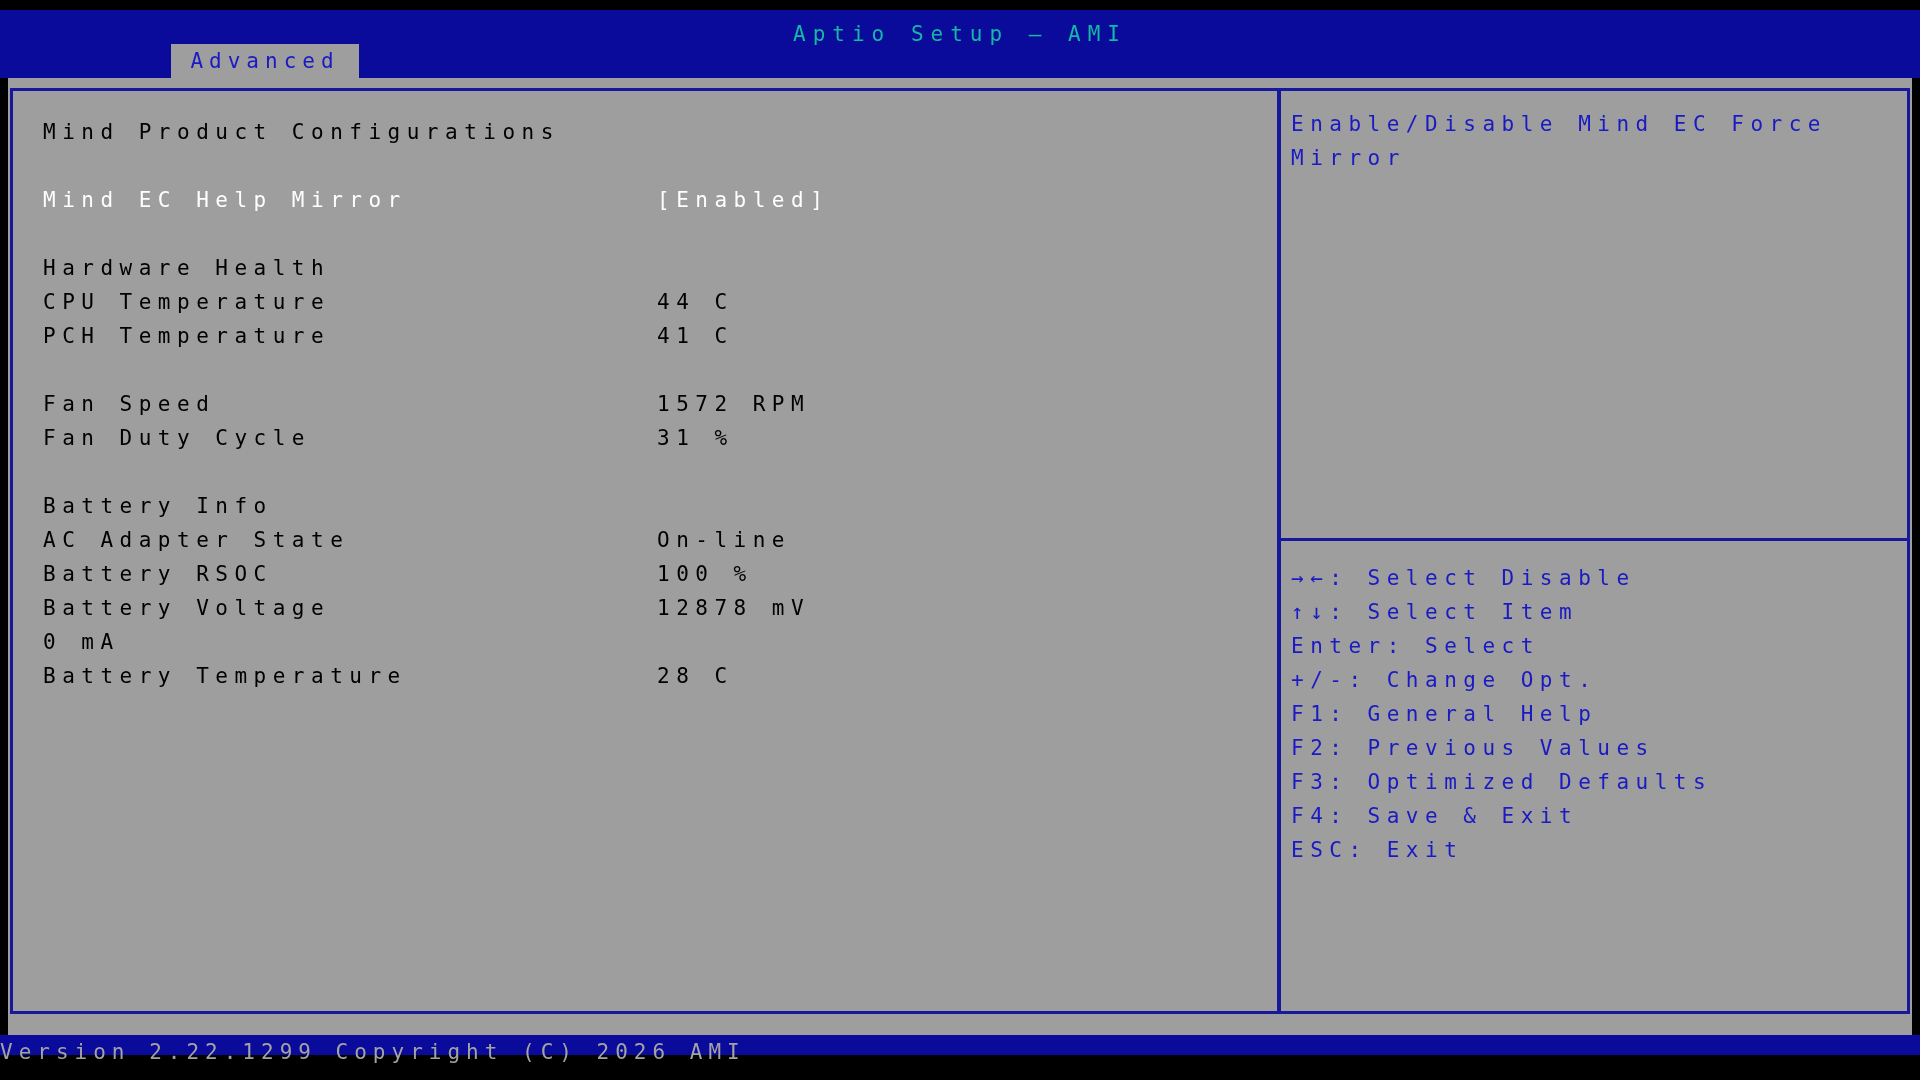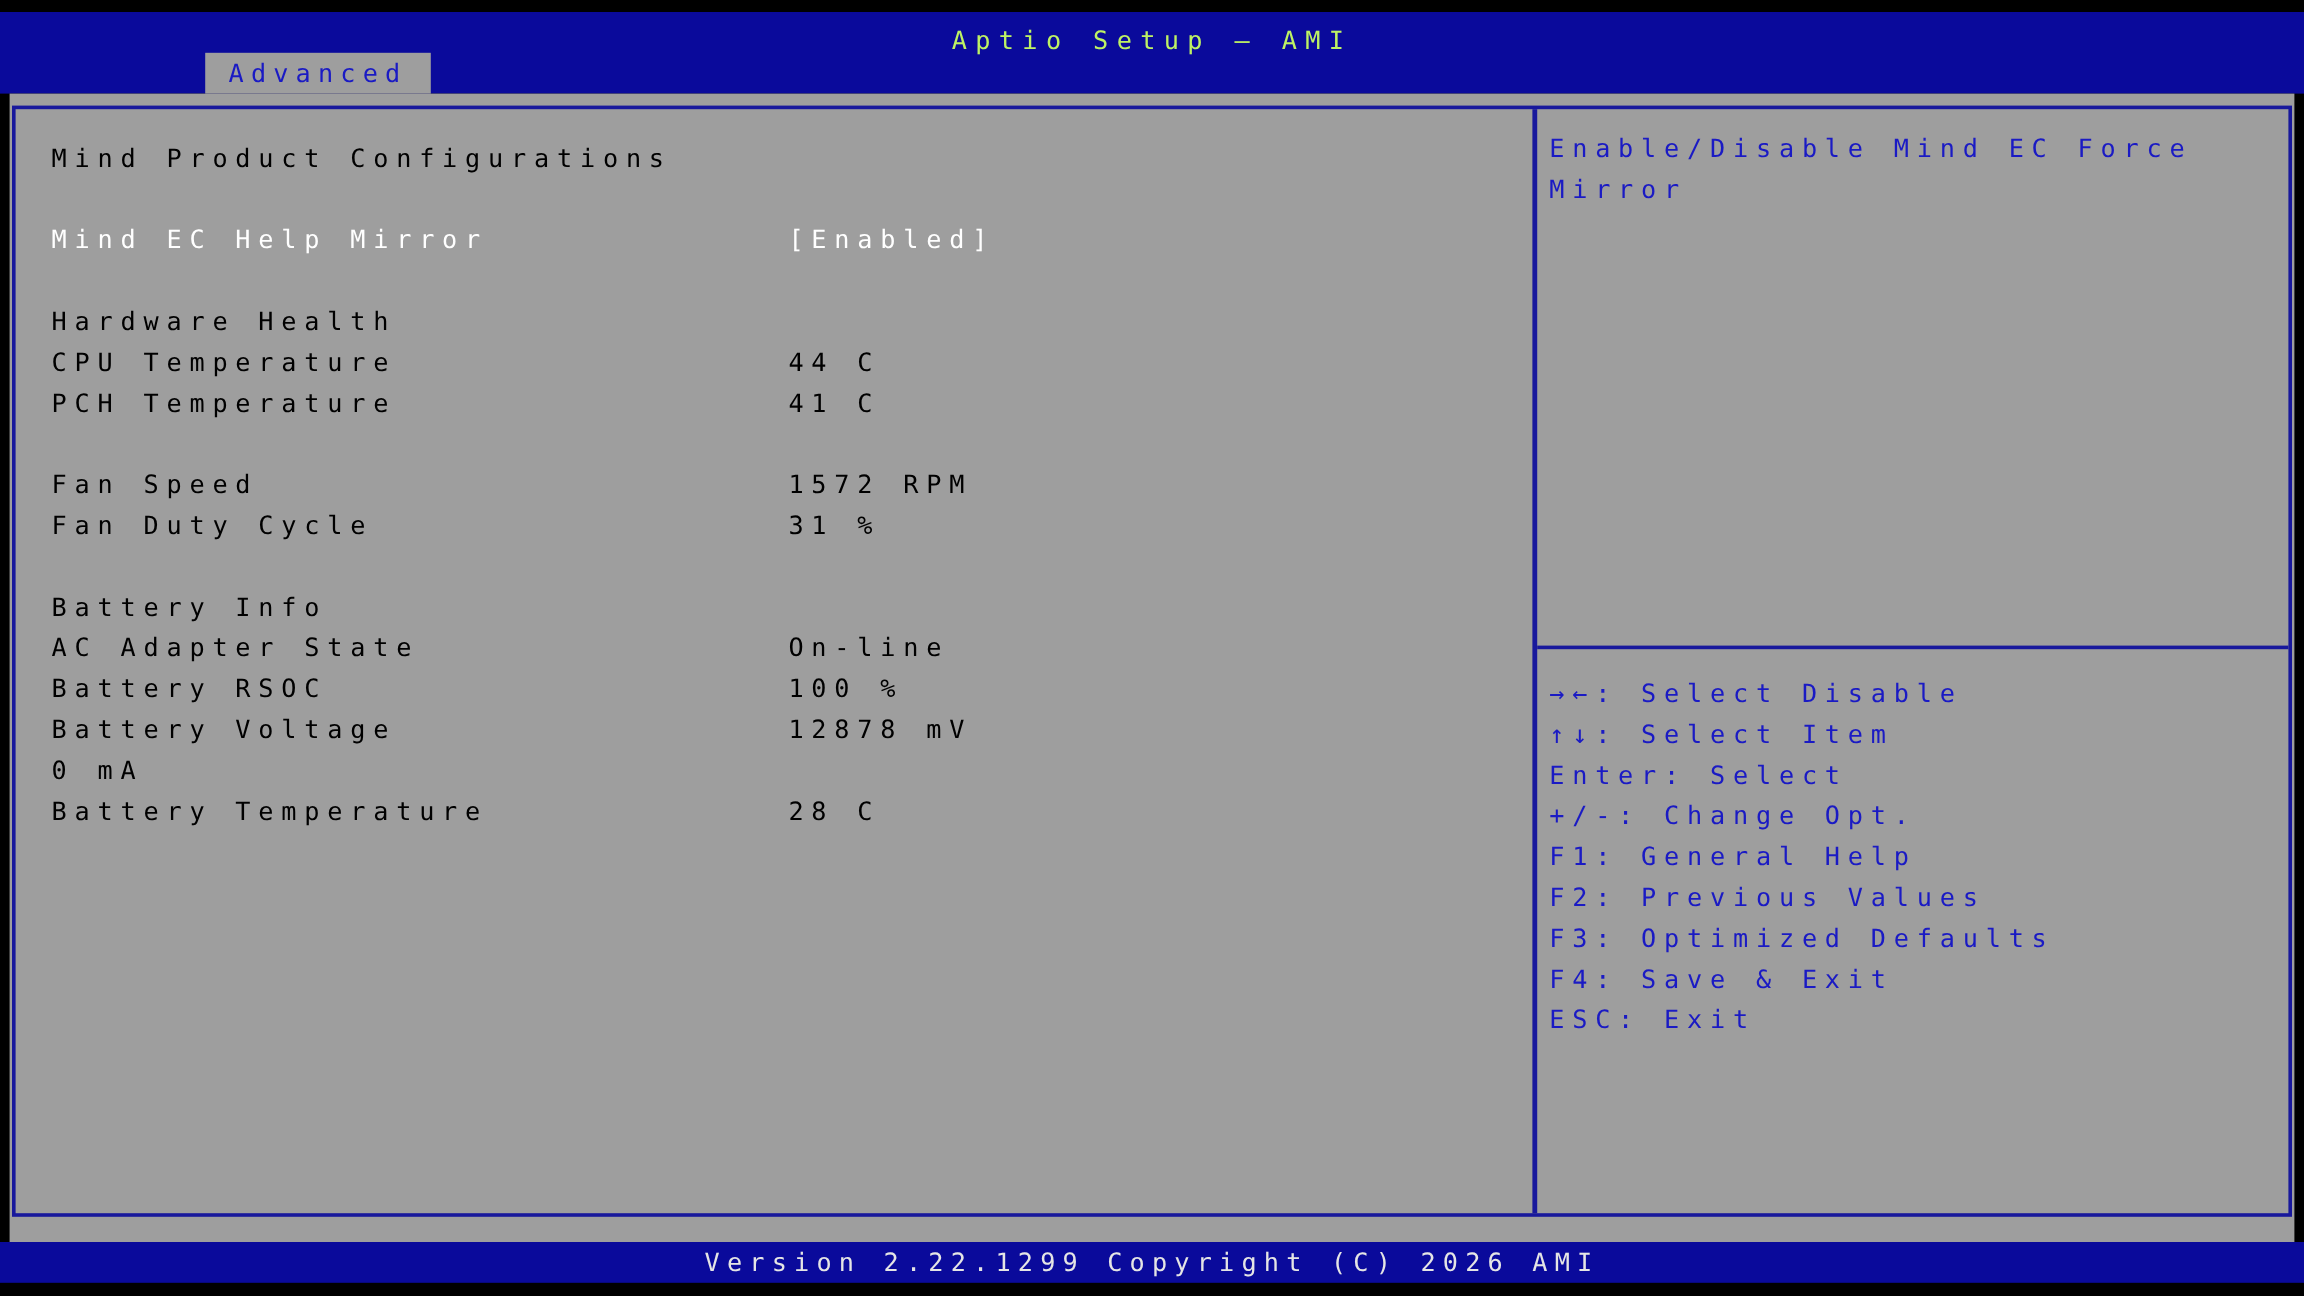--- a/index.html
+++ b/index.html
@@ -11,21 +11,21 @@
   }
   .mono { font-size:21px; letter-spacing:6.5px; }
 
   
   .header {
     position:absolute; left:0; top:10px; width:1920px; height:68px;
     background:#0a0a9b;
   }
   .title {
     position:absolute; left:0; top:12px; width:100%;
-    text-align:center; color:#bef264;
+    text-align:center; color:#14b8a6;
     font-size:21px; letter-spacing:7px;
   }
   .tab {
     position:absolute; left:171px; top:34px; width:188px; height:34px;
     background:#9e9e9e; color:#1a1ac4;
     display:flex; align-items:center; justify-content:center;
     font-size:21px; letter-spacing:6px;
   }
 
   .body-area {
@@ -62,23 +62,23 @@
     background:#18189c;
   }
   .legend {
     position:absolute; left:10px; top:470px;
   }
   .legend-item {
     height:34px; line-height:34px; color:#1a1ac4; white-space:nowrap;
   }
 
   .footer-bar {
-    position:absolute; left:0; top:1035px; width:1920px; height:34px;
-    background:#0a0a9b; color:#e5e5e5;
-    text-align:center; line-height:34px;
+    position:absolute; left:0; top:1035px; width:1920px; height:20px;
+    background:#0a0a9b; color:#a3a3a3;
+    line-height:34px;
     font-size:21px; letter-spacing:6px;
   }
 </style>
 </head>
 <body>
 
 <div class="screen">
 
   <div class="header">
     <div class="title">Aptio Setup – AMI</div>

